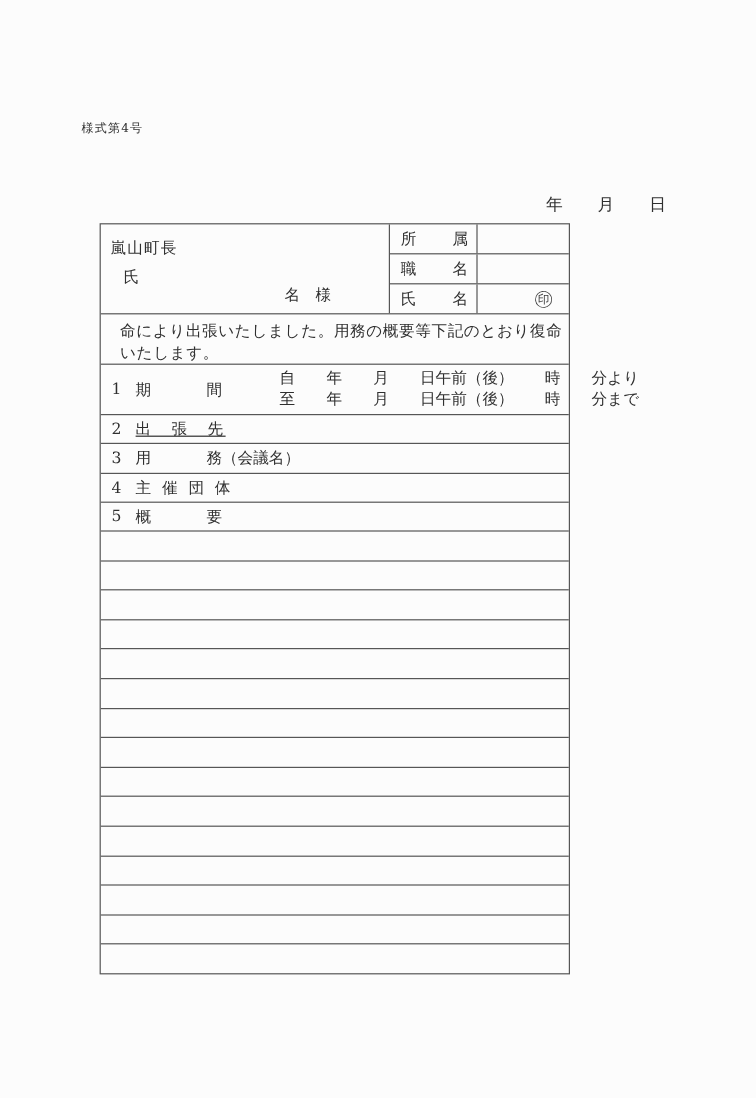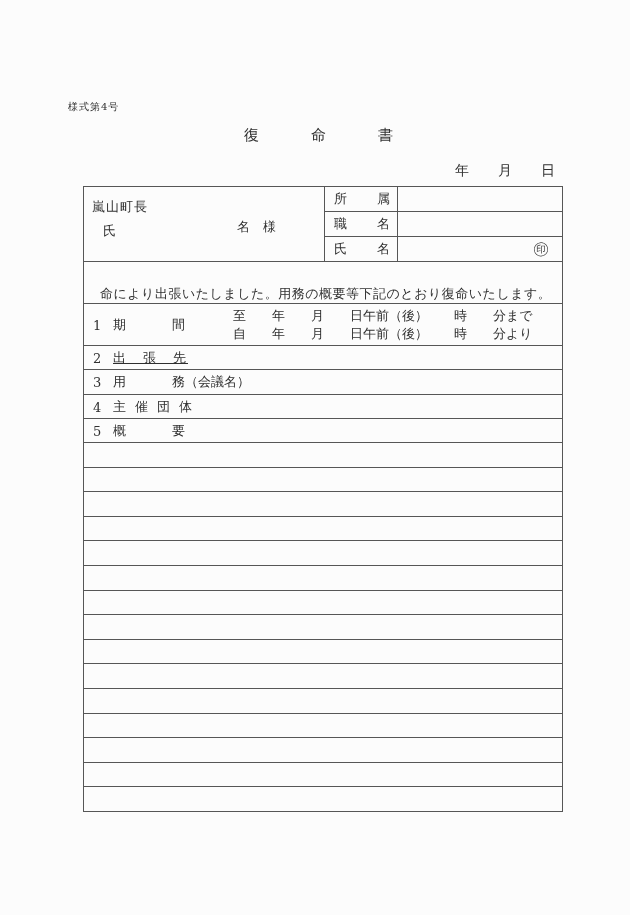--- a/index.html
+++ b/index.html
@@ -25,34 +25,34 @@
     white-space:nowrap;
   }
   .date-line {
     position:absolute; left:455px; top:162px;
     font-size:14px; letter-spacing:29px;
     white-space:nowrap;
   }
   
   .doc-table {
     position:absolute; left:83px; top:186px;
-    width:480px; height:626px;
+    width:392px; height:626px;
     border:1px solid #565656;
     display:flex; flex-direction:column;
     font-size:13px;
   }
   .bb { border-bottom:1px solid #565656; }
   .br { border-right:1px solid #565656; }
 
   
   .addr-block { height:75px; display:flex; }
   .addr-left { width:241px; position:relative; }
   .addr-line1 { position:absolute; left:8px; top:11px; letter-spacing:1px; }
   .addr-name-prefix { position:absolute; left:19px; top:35px; }
-  .addr-name-suffix { position:absolute; left:153px; top:31px; }
+  .addr-name-suffix { position:absolute; left:153px; top:50px; }
   .addr-right { flex:1; display:flex; flex-direction:column; }
   .info-row { flex:1; display:flex; }
   .info-row + .info-row { border-top:1px solid #565656; }
   .info-label {
     width:73px; border-right:1px solid #565656;
     display:flex; align-items:center; justify-content:space-between;
     padding:0 7px 0 9px;
   }
   .info-value {
     flex:1; display:flex; align-items:center; justify-content:flex-end;
@@ -89,21 +89,20 @@
   .ruled-area { flex:1; display:flex; flex-direction:column; }
   .ruled-row { flex:1; }
   .ruled-row + .ruled-row { border-top:1px solid #565656; }
 </style>
 </head>
 <body>
 
 <div class="page">
 
   <div class="form-number">様式第4号</div>
-  <div class="doc-title">復命書</div>
   <div class="date-line">年月日</div>
 
   <div class="doc-table">
 
     <div class="addr-block bb">
       <div class="addr-left br">
         <div class="addr-line1">嵐山町長</div>
         <div class="addr-name-prefix">氏</div>
         <div class="addr-name-suffix">名　様</div>
       </div>
@@ -136,22 +135,22 @@
 
     <div class="statement-row bb">
       <span>命により出張いたしました。用務の概要等下記のとおり復命いたします。</span>
     </div>
 
     <div class="period-row bb">
       <span class="item-no v-center">1</span>
       <span class="off-29 v-center">期</span>
       <span class="off-88 v-center">間</span>
       <div class="period-lines">
+        <div>自　　年　　月　　日午前（後）　　時　　分より</div>
         <div>至　　年　　月　　日午前（後）　　時　　分まで</div>
-        <div>自　　年　　月　　日午前（後）　　時　　分より</div>
       </div>
     </div>
 
     <div class="item-row row-h24 bb">
       <span class="item-no v-center">2</span>
       <span class="off-29 v-center ls2">出　張　先</span>
     </div>
 
     <div class="item-row row-h25 bb">
       <span class="item-no v-center">3</span>

